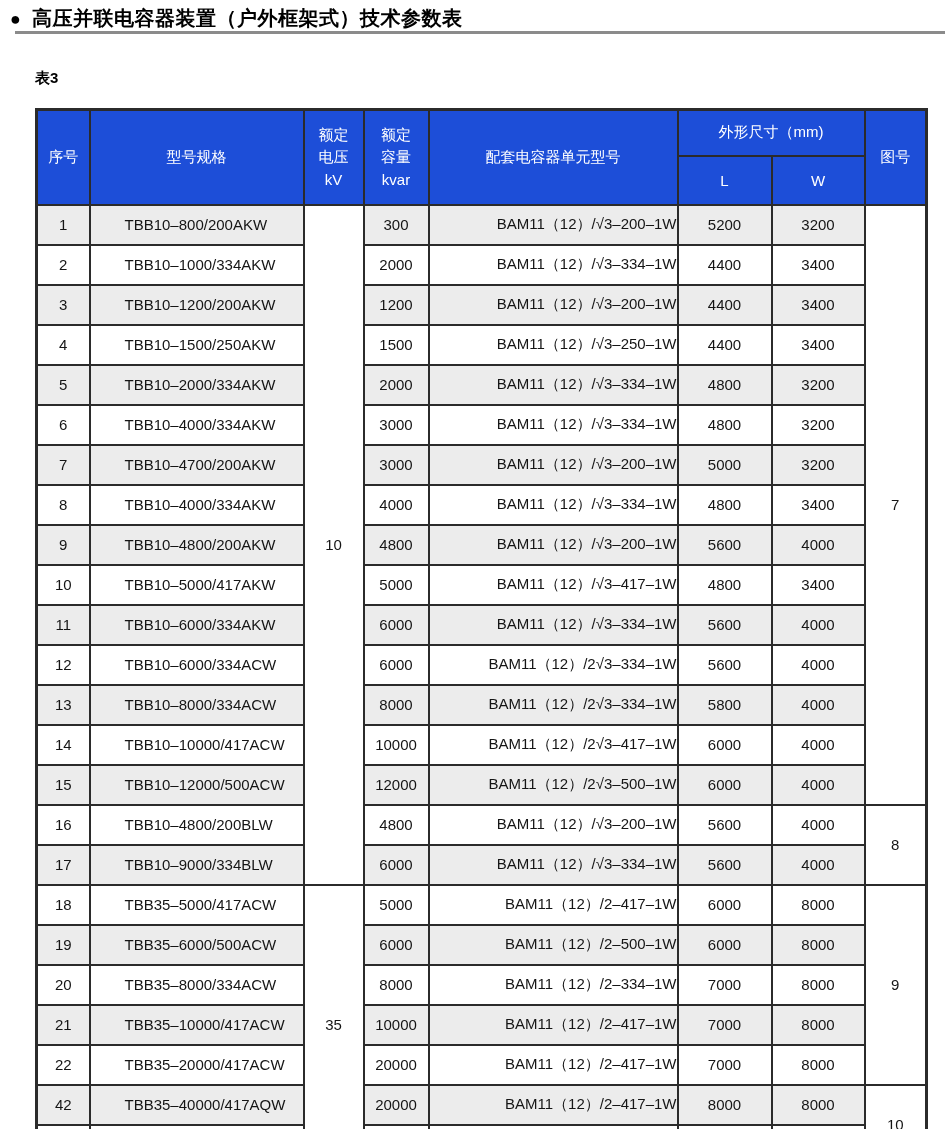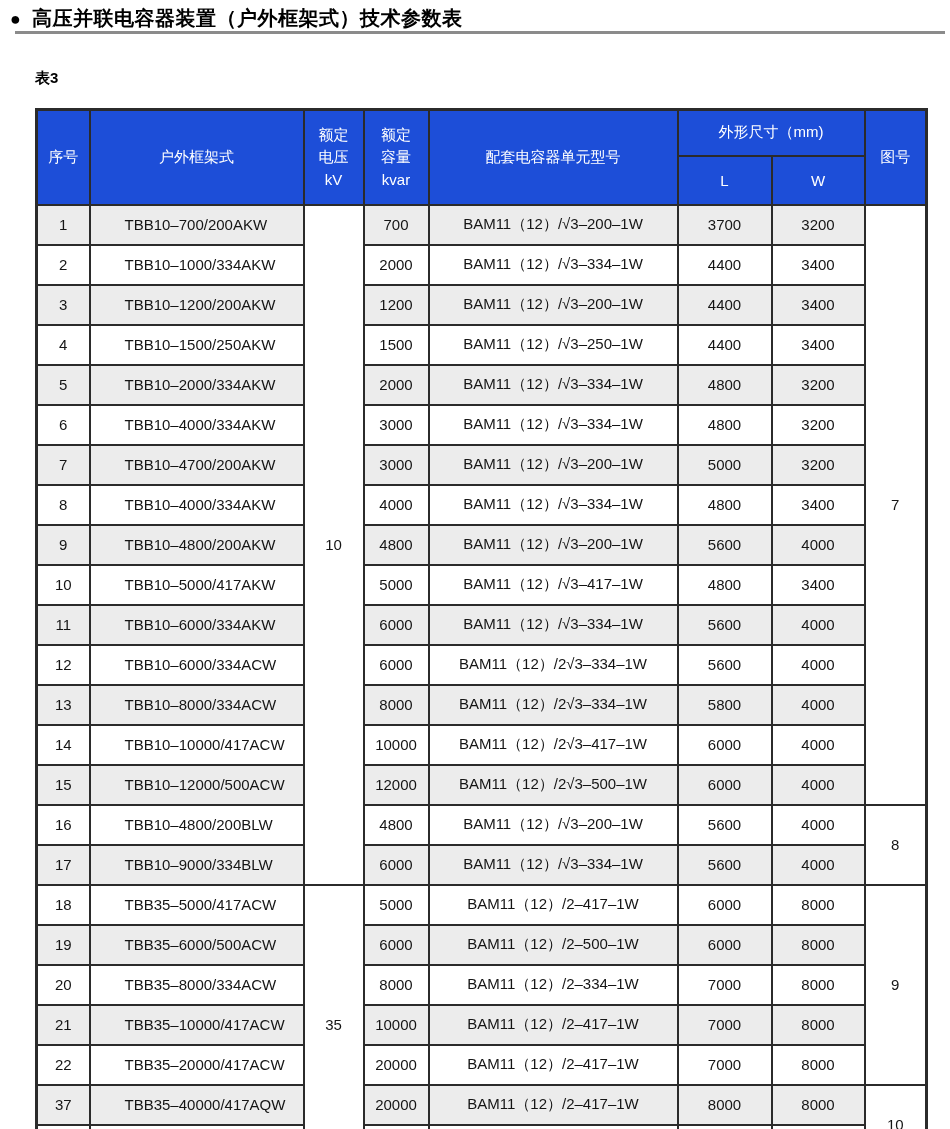--- a/index.html
+++ b/index.html
@@ -38,21 +38,21 @@
     font-weight:400; font-size:15px;
   }
   thead tr.h1 { height:46px; }
   thead tr.h2 { height:49px; }
   th.multiline { white-space:pre-line; line-height:1.5; }
 
   tbody td { font-size:15px; height:38px; background:#ffffff; color:#151515; }
   tbody tr.stripe td { background:#ececec; }
   tbody td.merged, tbody tr.stripe td.merged { background:#ffffff; }
   tbody td.model { text-align:left; padding-left:34px; }
-  tbody td.unit  { text-align:center; padding-left:0; }
+  tbody td.unit  { text-align:right; padding-left:0; }
 </style>
 </head>
 <body>
 
 <div class="page">
 
   <div class="title-row">
     <span class="bullet">●</span>
     <span class="page-title">高压并联电容器装置（户外框架式）技术参数表</span>
   </div>
@@ -67,44 +67,44 @@
       <col style="width:60px">
       <col style="width:65px">
       <col style="width:249px">
       <col style="width:94px">
       <col style="width:93px">
       <col style="width:62px">
     </colgroup>
     <thead>
       <tr class="h1">
         <th rowspan="2">序号</th>
-        <th rowspan="2">户外框架式</th>
+        <th rowspan="2">型号规格</th>
         <th rowspan="2" class="multiline">额定
 电压
 kV</th>
         <th rowspan="2" class="multiline">额定
 容量
 kvar</th>
         <th rowspan="2">配套电容器单元型号</th>
         <th colspan="2">外形尺寸（mm)</th>
         <th rowspan="2">图号</th>
       </tr>
       <tr class="h2">
         <th>L</th>
         <th>W</th>
       </tr>
     </thead>
     <tbody>
         <tr class="stripe">
           <td>1</td>
-          <td class="model">TBB10–700/200AKW</td>
+          <td class="model">TBB10–800/200AKW</td>
           <td class="merged" rowspan="17">10</td>
-          <td>700</td>
-          <td class="unit">BAM11（12）/√3–200–1W</td>
-          <td>3700</td>
+          <td>300</td>
+          <td class="unit">BAM11（12）/√3–200–1W</td>
+          <td>5200</td>
           <td>3200</td>
           <td class="merged" rowspan="15">7</td>
         </tr>
         <tr>
           <td>2</td>
           <td class="model">TBB10–1000/334AKW</td>
           <td>2000</td>
           <td class="unit">BAM11（12）/√3–334–1W</td>
           <td>4400</td>
           <td>3400</td>
@@ -266,21 +266,21 @@
         </tr>
         <tr>
           <td>22</td>
           <td class="model">TBB35–20000/417ACW</td>
           <td>20000</td>
           <td class="unit">BAM11（12）/2–417–1W</td>
           <td>7000</td>
           <td>8000</td>
         </tr>
         <tr class="stripe">
-          <td>37</td>
+          <td>42</td>
           <td class="model">TBB35–40000/417AQW</td>
           <td>20000</td>
           <td class="unit">BAM11（12）/2–417–1W</td>
           <td>8000</td>
           <td>8000</td>
           <td class="merged" rowspan="2">10</td>
         </tr>
         <tr>
           <td>24</td>
           <td class="model">TBB35–60000/500AQW</td>

